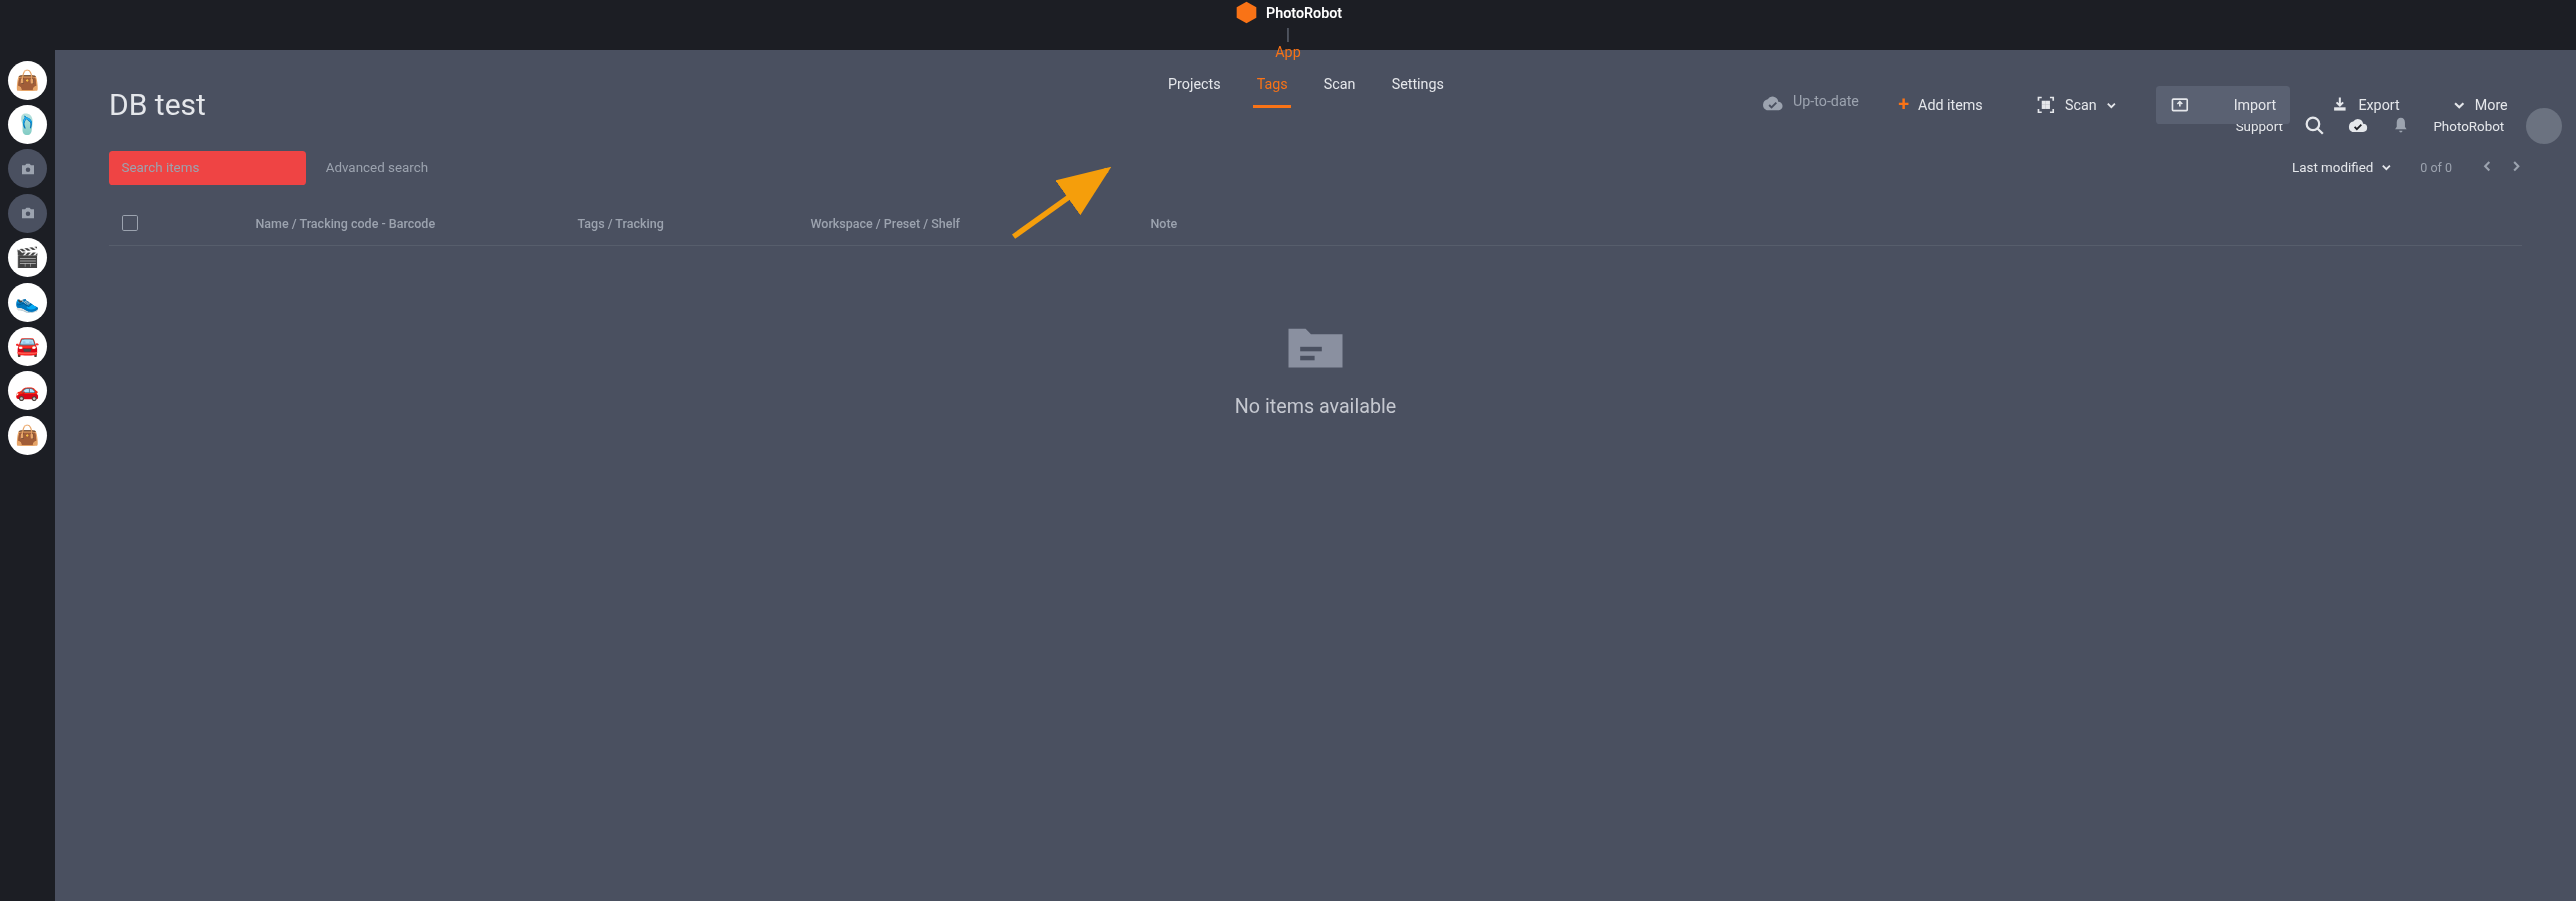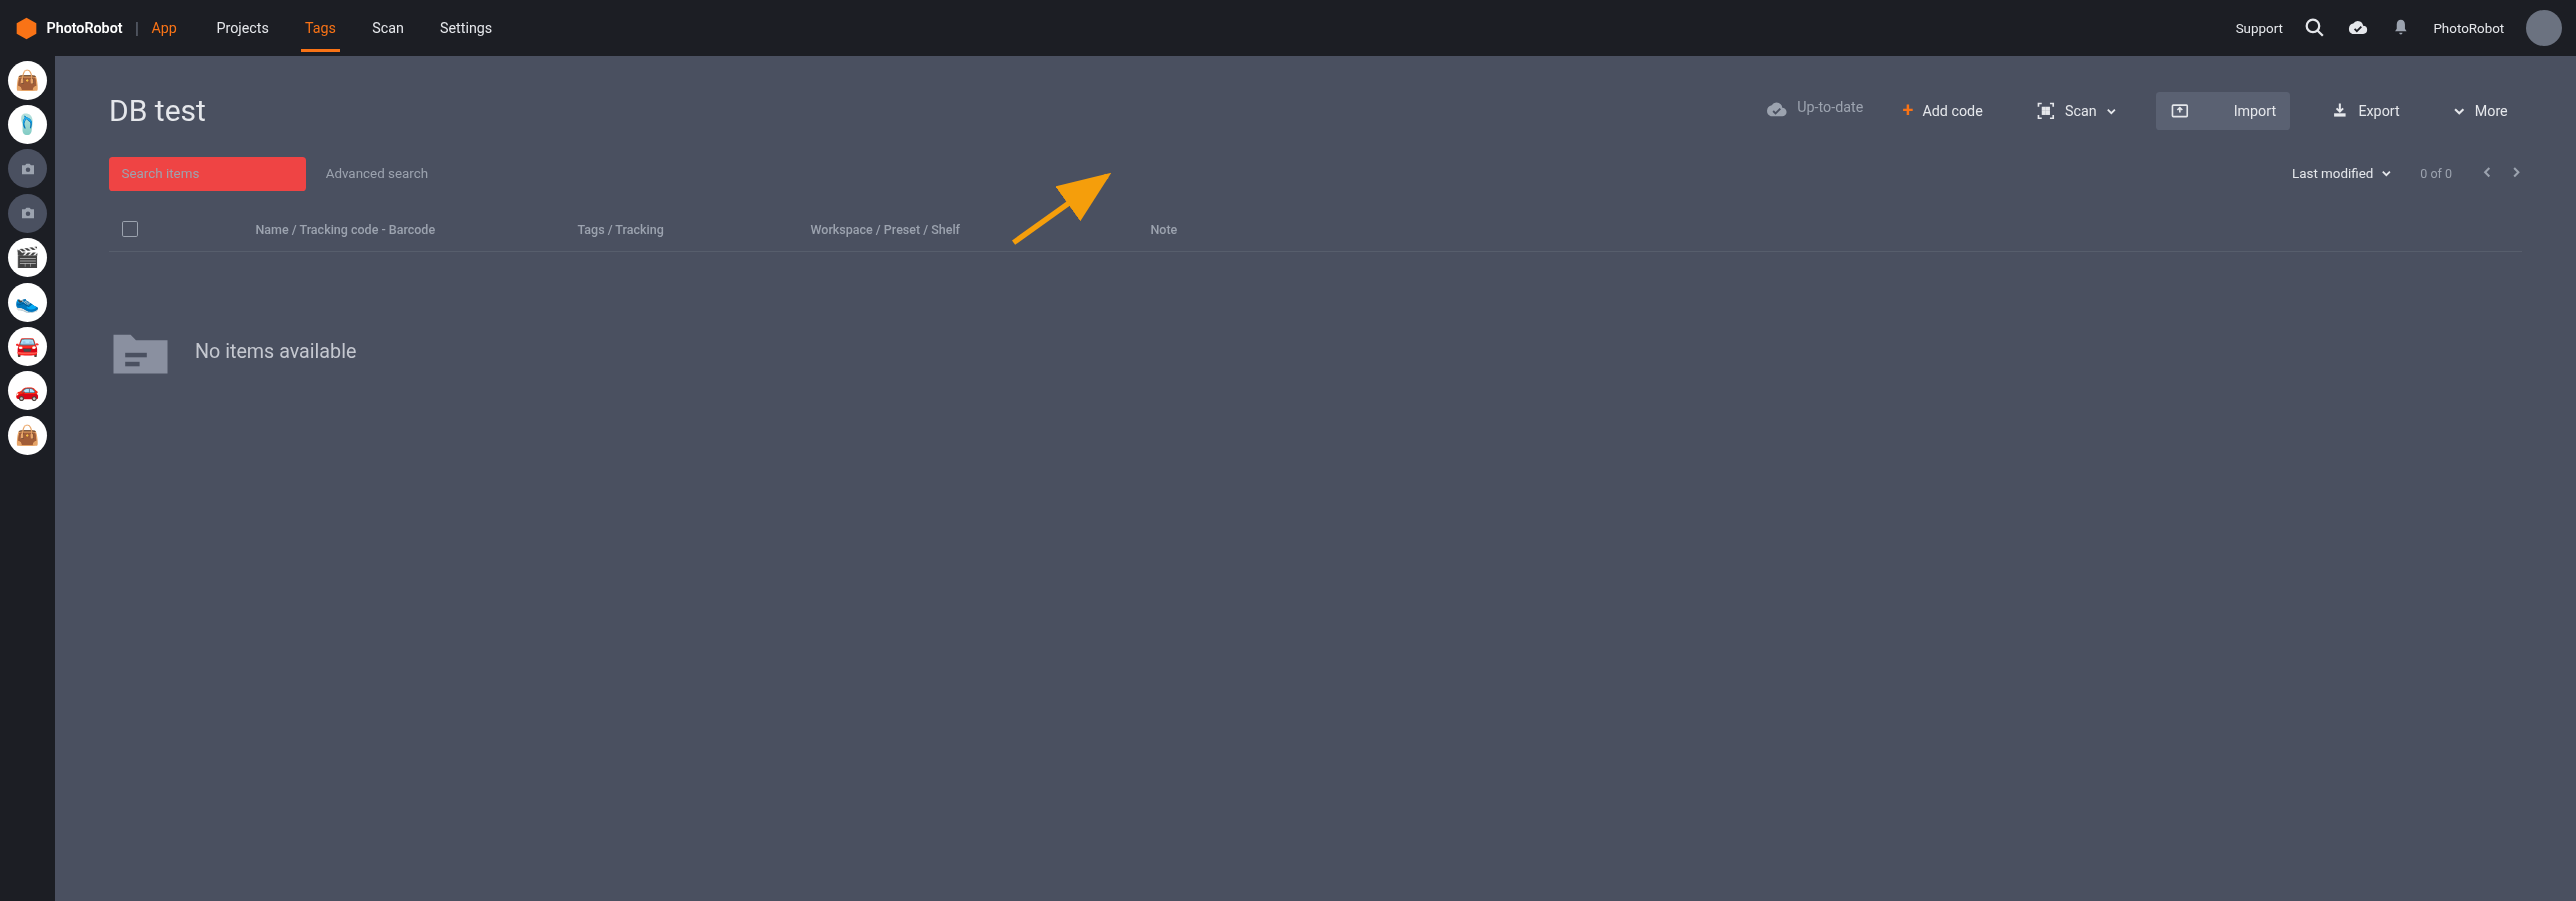--- a/index.html
+++ b/index.html
@@ -9,25 +9,26 @@
       font-family: -apple-system, BlinkMacSystemFont, "Segoe UI", Roboto, sans-serif;
     }
     body {
       background: #4a5060;
       color: #fff;
       width: 2576px;
       height: 902px;
       overflow: hidden;
     }
     .topbar {
-      height: 56px;
+      height: 50px;
       background: #1c1e24;
       display: flex;
       align-items: center;
       padding: 0 14.3px;
+      flex-direction: column;
     }
     .logo-area {
       display: flex;
       align-items: center;
       gap: 7.2px;
     }
     .logo-icon {
       width: 25px;
       height: 25px;
     }
@@ -268,22 +269,23 @@
       width: 116px;
     }
     .table-divider {
       height: 0.9px;
       background: #6b7280;
       margin-top: 0;
       opacity: 0.4;
     }
     .empty-state {
       display: flex;
-      flex-direction: row;
-      align-items: center;
+      flex-direction: column;
+      align-items: center;
+      justify-content: center;
       margin-top: 72px;
       gap: 23px;
     }
     .empty-icon {
       width: 63px;
       height: 54px;
     }
     .empty-text {
       font-size: 19.7px;
       color: #c5c8d0;
@@ -384,21 +386,21 @@
     <div class="header-actions">
       <div class="status-item">
         <svg width="23" height="23" viewBox="0 0 24 24">
           <path d="M6 18 A6 6 0 0 1 7 6.5 A6 6 0 0 1 18 9 A4.5 4.5 0 0 1 18 18 Z" fill="#9ca3af"></path>
           <path d="M8.5 12.5 L11 15 L16 10" stroke="#4a5060" stroke-width="2" fill="none"></path>
         </svg>
         <span>Up-to-date</span>
       </div>
       <div class="action-button">
         <span class="add-icon">+</span>
-        <span>Add code</span>
+        <span>Add items</span>
       </div>
       <div class="action-button">
         <svg width="19.7" height="19.7" viewBox="0 0 24 24" fill="none" stroke="#e5e7eb" stroke-width="2">
           <path d="M3 7 L3 3 L7 3 M17 3 L21 3 L21 7 M21 17 L21 21 L17 21 M7 21 L3 21 L3 17"></path>
           <rect x="8" y="8" width="3" height="3" fill="#e5e7eb"></rect>
             <rect x="13" y="8" width="3" height="3" fill="#e5e7eb"></rect>
           <rect x="8" y="13" width="3" height="3" fill="#e5e7eb"></rect>
             <rect x="13" y="13" width="3" height="3" fill="#e5e7eb"></rect>
         </svg>
         <span>Scan</span>

